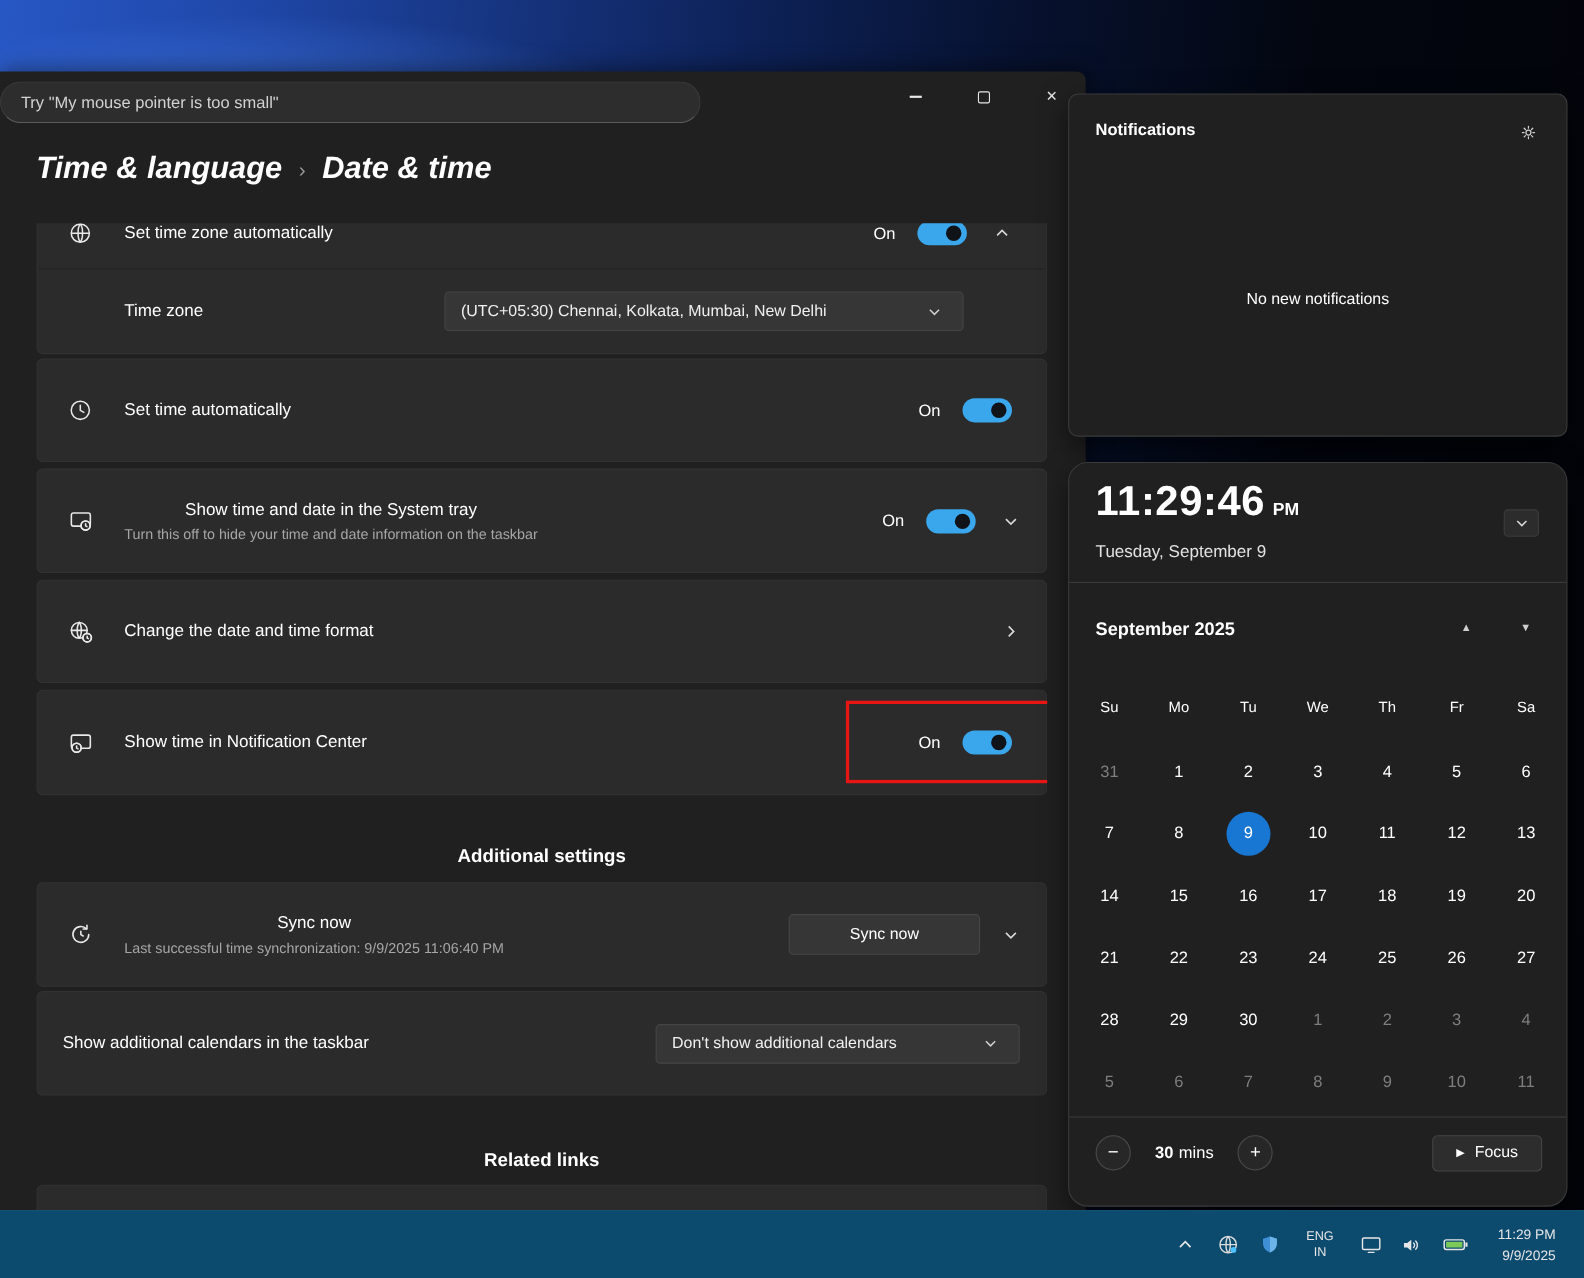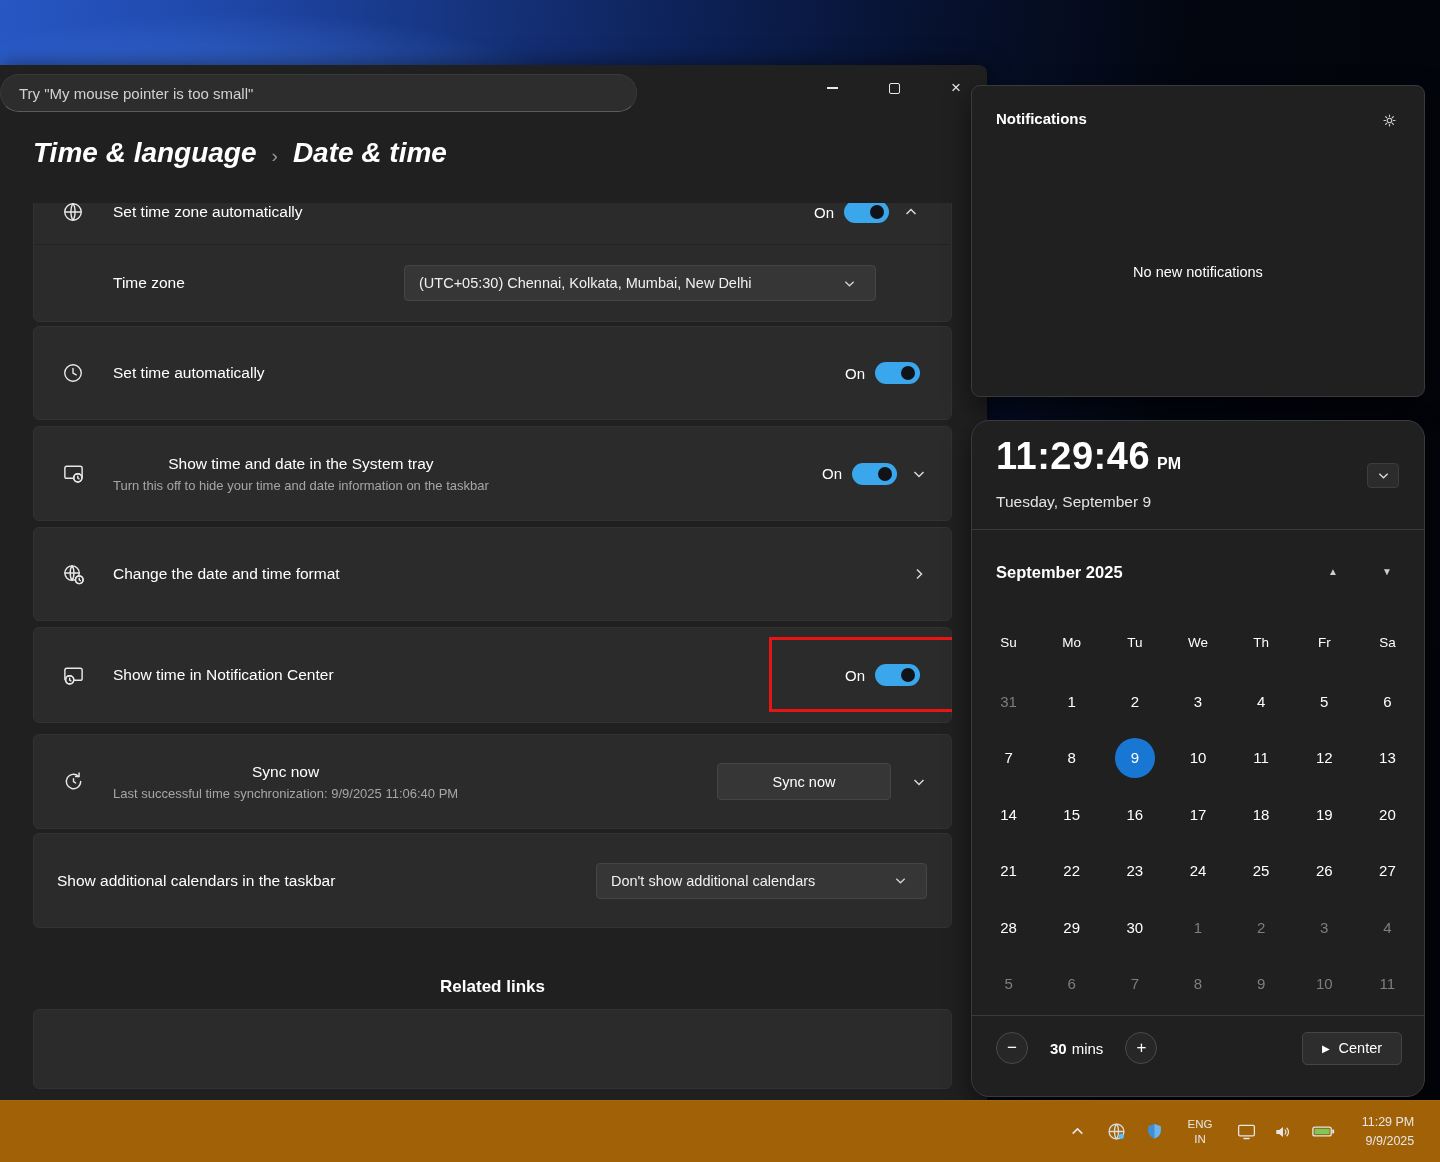--- a/index.html
+++ b/index.html
@@ -36,21 +36,21 @@
   .wc-close { font-size:17px; }
   .breadcrumb { position:absolute; left:33px; top:72px; display:flex; align-items:center; gap:15px; }
   .bc-item { font-size:28px; font-weight:600;font-style:italic; }
   .bc-sep { font-size:19px; color:#9a9a9a; padding-top:5px; }
   .content { position:absolute; left:33px; top:138px; width:919px; bottom:0; overflow:hidden;text-align:center; }
   .card { background:#2b2b2b; border:1px solid #323232; border-radius:6px; position:relative; }
   .row { display:flex; align-items:center; padding:0 28px; }
   .row-icon { width:24px; margin-right:27px; flex:none; display:flex; align-items:center; }
   .row-label { font-size:15.5px; color:#fff; }
   .row-desc { font-size:13px; color:#a6a6a6; margin-top:5px; }
-  .row-right { margin-left:auto; display:flex; align-items:center; gap:10px; }
+  .row-right { margin-left:auto; display:flex; align-items:center; gap:20px; }
   .state-label { font-size:15px; }
   .toggle { width:45px; height:22px; border-radius:12px; background:var(--toggle-on,#3aa7ec); position:relative; flex:none; cursor:pointer; }
   .toggle .knob { position:absolute; top:4px; right:5px; width:14px; height:14px; border-radius:50%; background:#101418; }
   .chev { display:flex; align-items:center; justify-content:center; width:24px; color:#d8d8d8; }
   .group-card { margin-top:-24px; }
   .group-header { height:64px; }
   .inner-divider { height:1px; background:#222222; margin:0 1px; }
   .tz-row { height:76px; padding-right:75px; }
   .tz-label { margin-left:51px; }
   .dropdown {
@@ -115,21 +115,21 @@
   .focus-dur .dur { font-weight:700; }
   .plus-btn { margin-left:22px; }
   .focus-btn {
     margin-left:auto; width:100px; height:33px; background:#2d2d2d; border:1px solid #454545; border-radius:5px;
     display:flex; align-items:center; justify-content:center; gap:9px; font-size:14.5px;
   }
   .focus-btn .play { font-size:10px; }
   
   .taskbar {
     position:absolute; left:0; top:1100px; width:1440px; height:62px;
-    background:#a16207; border-top:1px solid rgba(255,255,255,.04);
+    background:#0c4a6e; border-top:1px solid rgba(255,255,255,.04);
   }
   .tray { position:absolute; right:14px; top:0; height:100%; display:flex; align-items:center; gap:10px; }
   .tray-item { display:flex; align-items:center; justify-content:center; color:#e6e6e6; }
   .tray-lang { width:44px; font-size:11.5px; line-height:1.3; text-align:center; font-weight:400; }
   .tray-clock { width:76px; font-size:12.5px; line-height:1.5; text-align:right; }
   svg.icon { display:block; }
 </style>
 </head>
 <body>
 
@@ -278,20 +278,21 @@
         <span class="row-right">
           <span class="state-label">On</span>
           <span class="toggle">
               <span class="knob"></span>
             </span>
         </span>
       </div>
       <div class="red-box"></div>
     </div>
 
+    <div class="section-h">Additional settings</div>
 
     <div class="card mt11">
       <div class="row row-h93 row-chev-right">
         <span class="row-icon">
           <svg class="icon" width="23" height="23" viewBox="0 0 24 24" fill="none" stroke="#e8e8e8" stroke-width="1.5" stroke-linecap="round" stroke-linejoin="round">
               <path d="M19.5 12a7.5 7.5 0 1 1-2.2-5.3"></path>
               <path d="M17.8 3.2v3.6h-3.6"></path>
               <path d="M12 9v3.2l2.2 1.3"></path>
             </svg>
         </span>
@@ -506,21 +507,21 @@
       </div>
     <div class="focus-dur">
       <span class="dur">30</span>
       <span>mins</span>
     </div>
     <div class="round-btn plus-btn">
         <span>+</span>
       </div>
     <div class="focus-btn">
       <span class="play">▶</span>
-      <span>Center</span>
+      <span>Focus</span>
     </div>
   </div>
 </div>
 
 <div class="taskbar">
   <div class="tray">
     <div class="tray-item" style="width:30px;">
       <svg class="icon" width="15" height="15" viewBox="0 0 14 14" fill="none" stroke="#e6e6e6" stroke-width="1.5">
           <path d="M2.5 9l4.5-4.5L11.5 9"></path>
         </svg>

